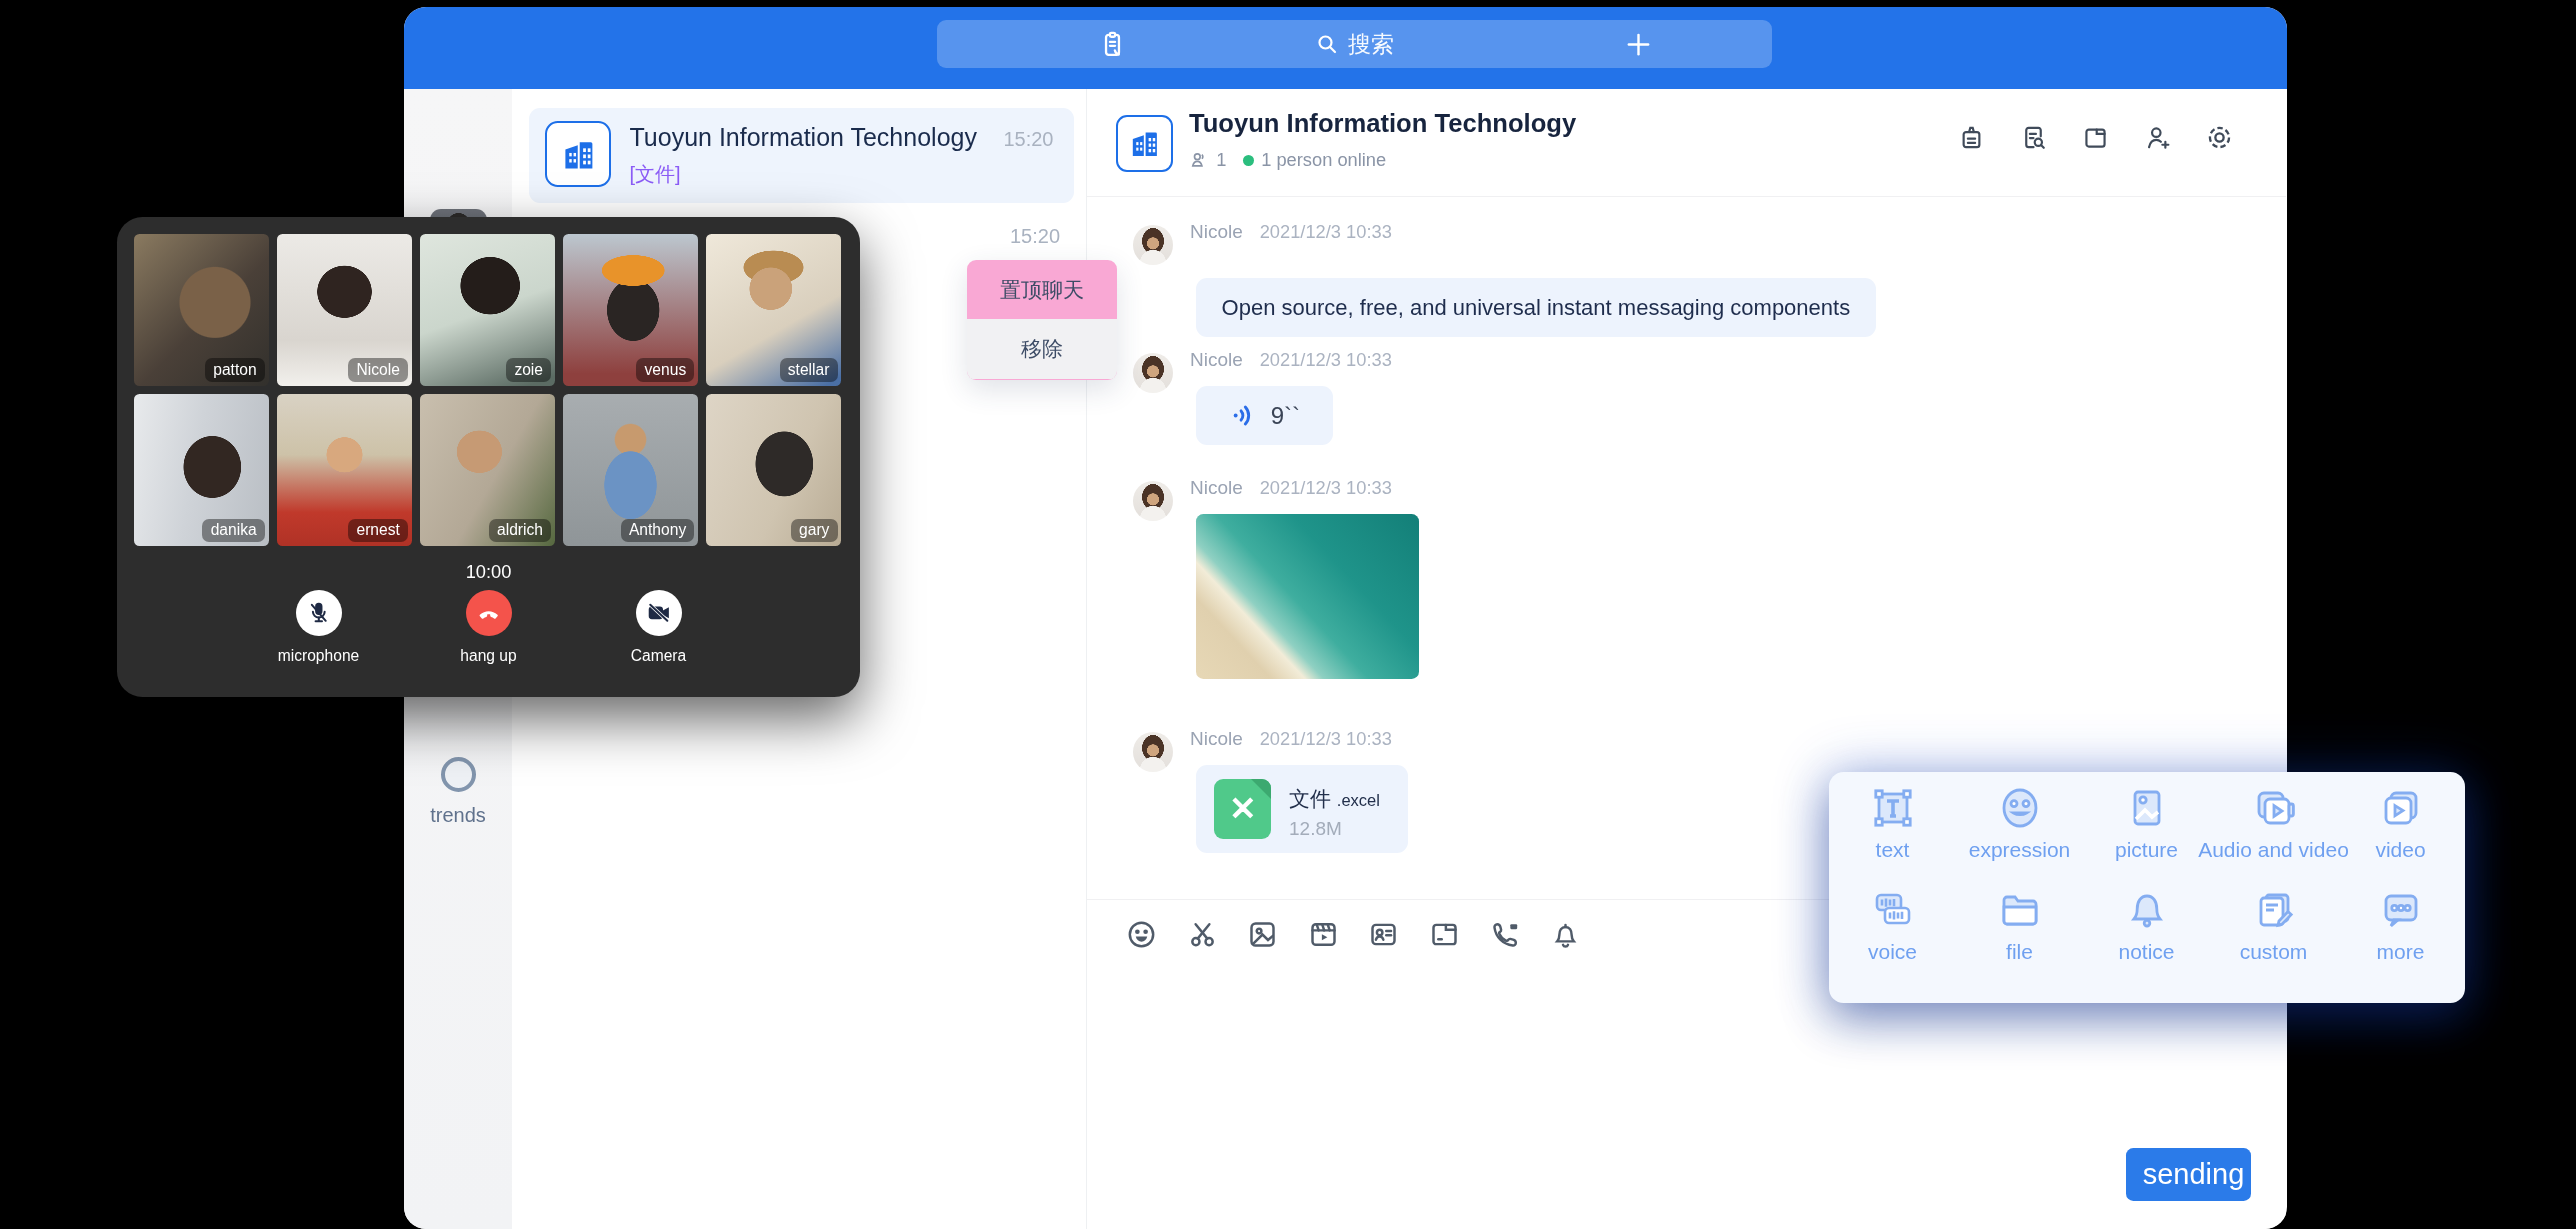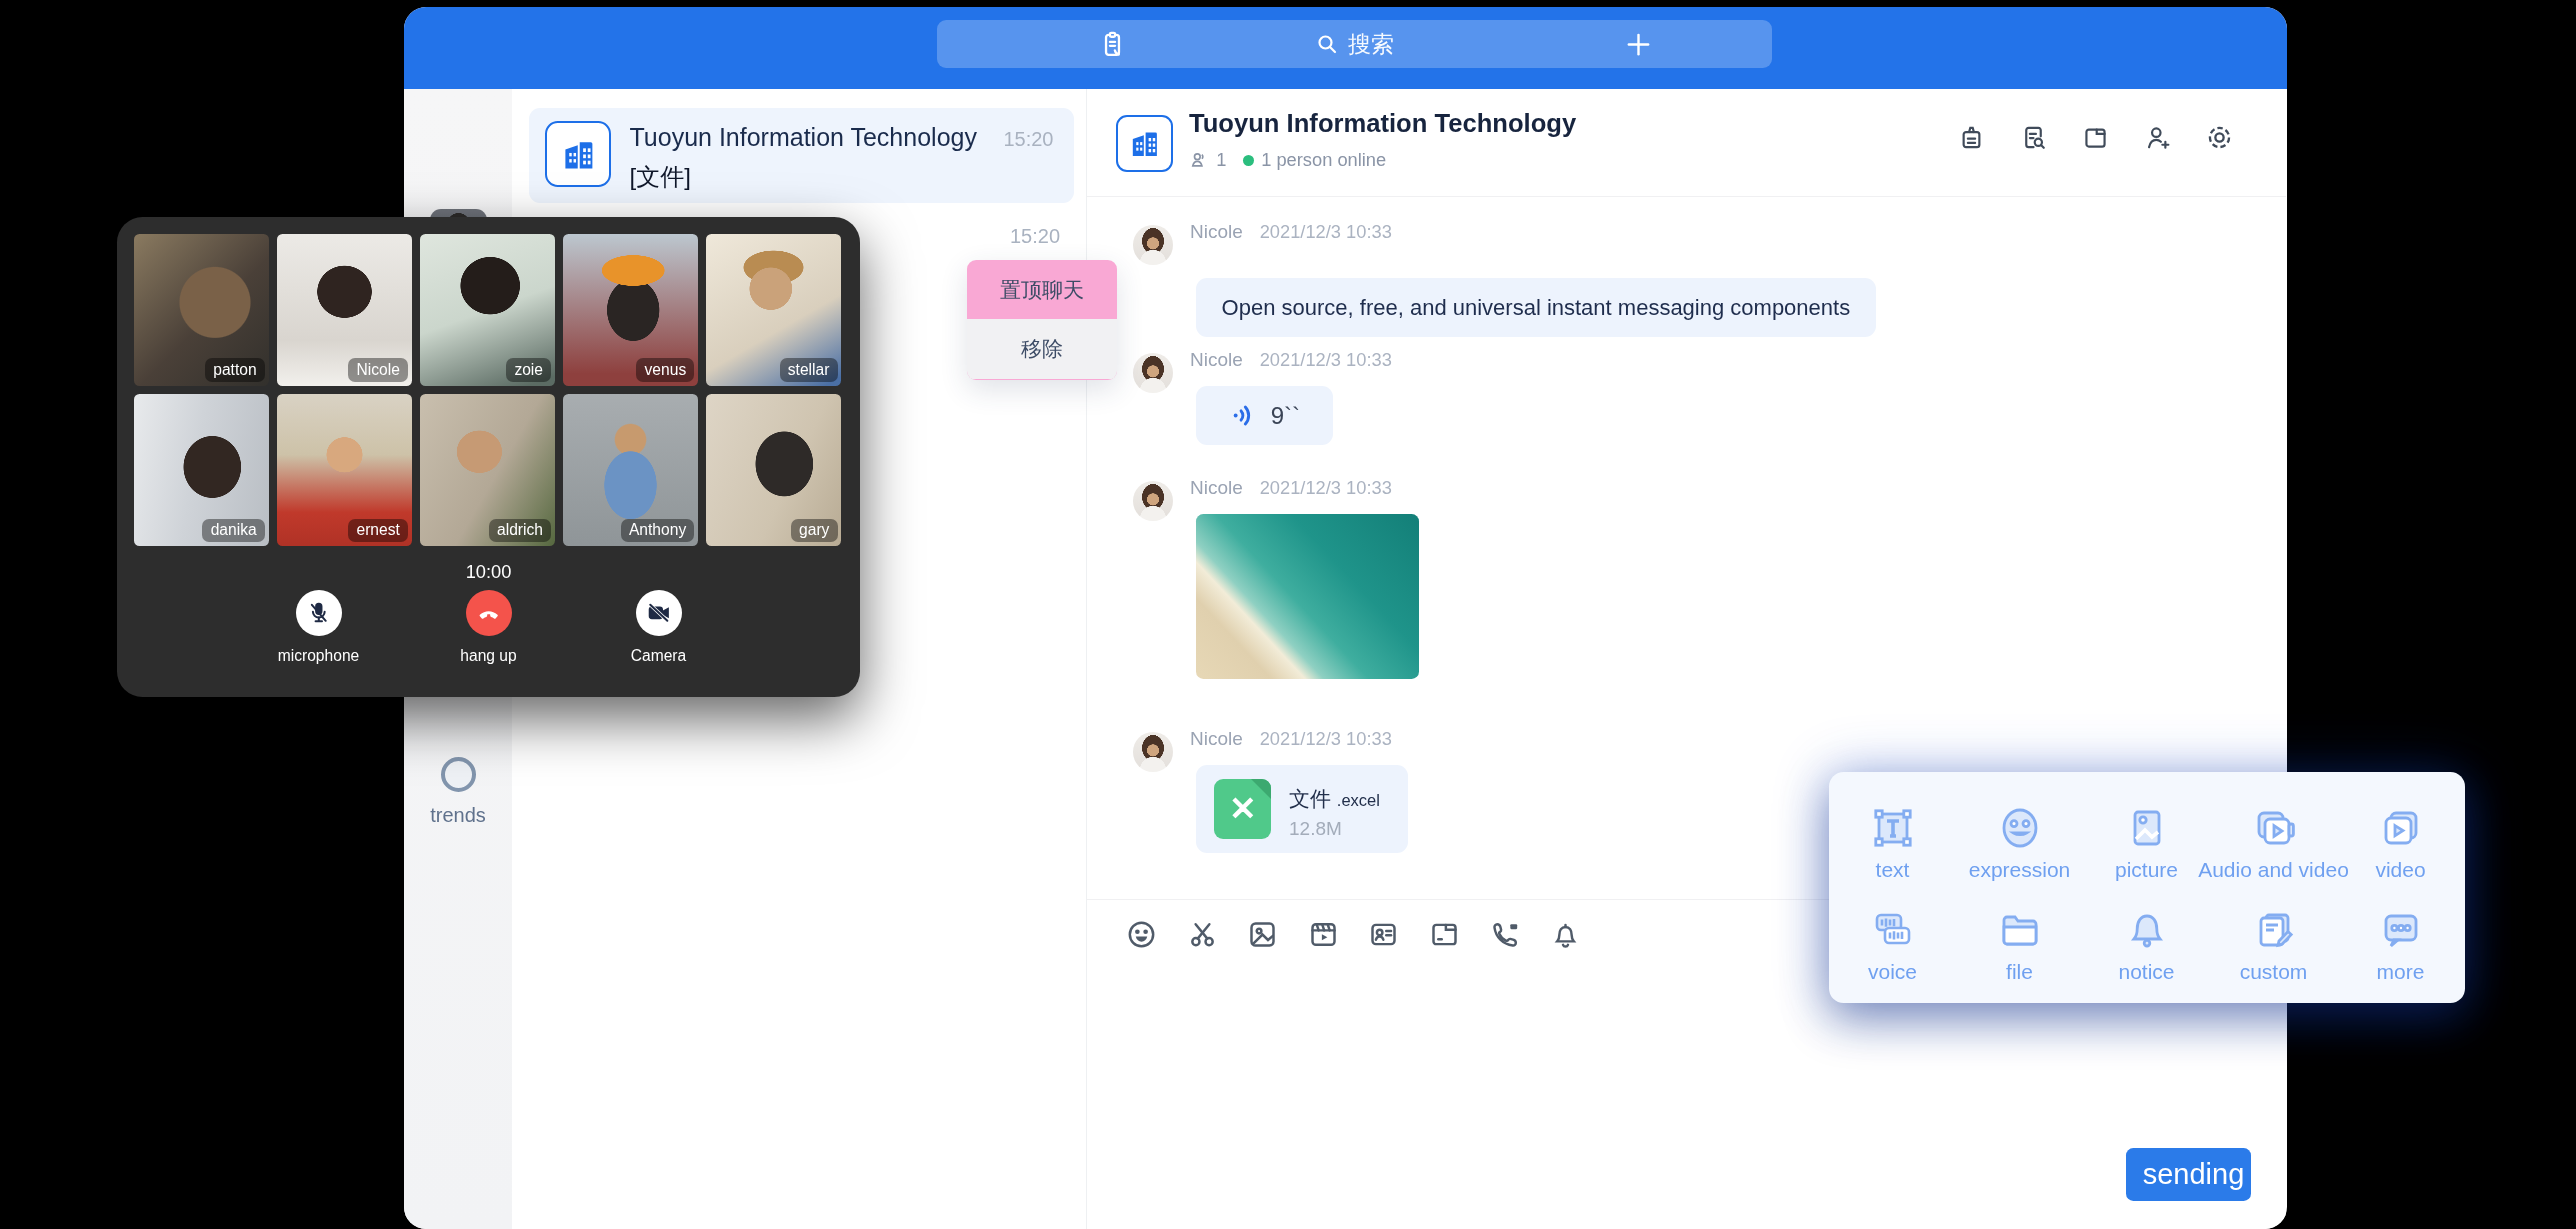--- a/index.html
+++ b/index.html
@@ -25,21 +25,21 @@
   #side-item-ghost{position:absolute;left:9.1px;top:200px;width:88px;height:51px;border-radius:11px;background:#e8e8ea;}
   #trends-icon{position:absolute;left:37px;top:668px;width:35px;height:35px;border-radius:50%;
                border:4.6px solid #8295ad;background:#eef1f5;box-sizing:border-box;}
   #trends-label{position:absolute;left:0;top:715px;width:108px;text-align:center;color:#5f718c;font-size:20px;}
   
   #conv-list{position:absolute;left:108px;top:82px;width:575px;height:1140px;background:#fff;border-right:0.9px solid #eef0f2;box-sizing:border-box;}
   .conv-item-active{position:absolute;left:16.5px;top:18.3px;width:545px;height:95px;border-radius:11px;background:#eef4fd;}
   .conv-icon{position:absolute;left:16.5px;top:13.7px;width:66px;height:66px;border-radius:12.8px;background:#fff;
              border:2.7px solid #1d6fe8;box-sizing:border-box;display:flex;align-items:center;justify-content:center;}
   .conv-title{position:absolute;left:101px;top:15.6px;font-size:25px;color:#1a2b4c;}
-  .conv-preview{position:absolute;left:101px;top:53px;font-size:24px;color:#0f172a;}
+  .conv-preview{position:absolute;left:101px;top:53px;font-size:20px;color:#8b5cf6;}
   .conv-time{position:absolute;right:20px;top:20px;font-size:20px;color:#a9b2c0;}
   #conv2-time{position:absolute;left:498px;top:136px;font-size:20px;color:#a9b2c0;}
   
   #context-menu{position:absolute;left:455px;top:171px;width:150px;height:120px;background:#f9a8d4;border-radius:9.1px;
                 box-shadow:0 9.1px 27.4px rgba(40,60,90,.14);z-index:40;overflow:hidden;}
   .menu-item{height:59px;display:flex;align-items:center;justify-content:center;font-size:21px;color:#3d4c66;}
   .menu-item.hover{background:#f1f1f3;height:60px;}
   
   #main{position:absolute;left:683px;top:82px;width:1199px;height:1140px;background:#fff;}
   #chat-header{position:absolute;left:0;top:0;width:100%;height:108px;border-bottom:0.9px solid #f0f0f2;box-sizing:border-box;}
@@ -104,21 +104,21 @@
   #call-timer{position:absolute;left:0;top:344px;width:100%;text-align:center;color:#fff;font-size:18.3px;}
   #call-controls{position:absolute;left:0;top:373px;width:100%;display:flex;justify-content:center;gap:62px;}
   .ctl{width:108px;display:flex;flex-direction:column;align-items:center;}
   .ctl-btn{width:46px;height:46px;border-radius:50%;display:flex;align-items:center;justify-content:center;border:none;}
   .ctl-btn.white{background:#fff;}
   .ctl-btn.red{background:#f4534b;}
   .ctl-label{margin-top:11px;color:#fff;font-size:15.6px;}
   
   #attach-panel{position:absolute;left:1829px;top:772px;width:636px;height:231px;border-radius:14.6px;
                 background:#f4f8fe;z-index:60;box-shadow:0 16.5px 46px rgba(10,40,120,.45),0 0 55px rgba(30,80,220,.30);
-                display:grid;grid-template-columns:repeat(5,127px);grid-auto-rows:102px;padding-top:27px;box-sizing:border-box;}
+                display:grid;grid-template-columns:repeat(5,127px);grid-auto-rows:102px;padding-top:7px;box-sizing:border-box;}
   .attach-cell{display:flex;flex-direction:column;align-items:center;justify-content:flex-start;}
   .attach-ic{height:57px;display:flex;align-items:center;justify-content:center;}
   .attach-label{font-size:21px;color:#6fa0f0;margin-top:1.8px;white-space:nowrap;}
 </style>
 </head>
 <body>
 
 <div id="canvas">
 
   <div id="window">

